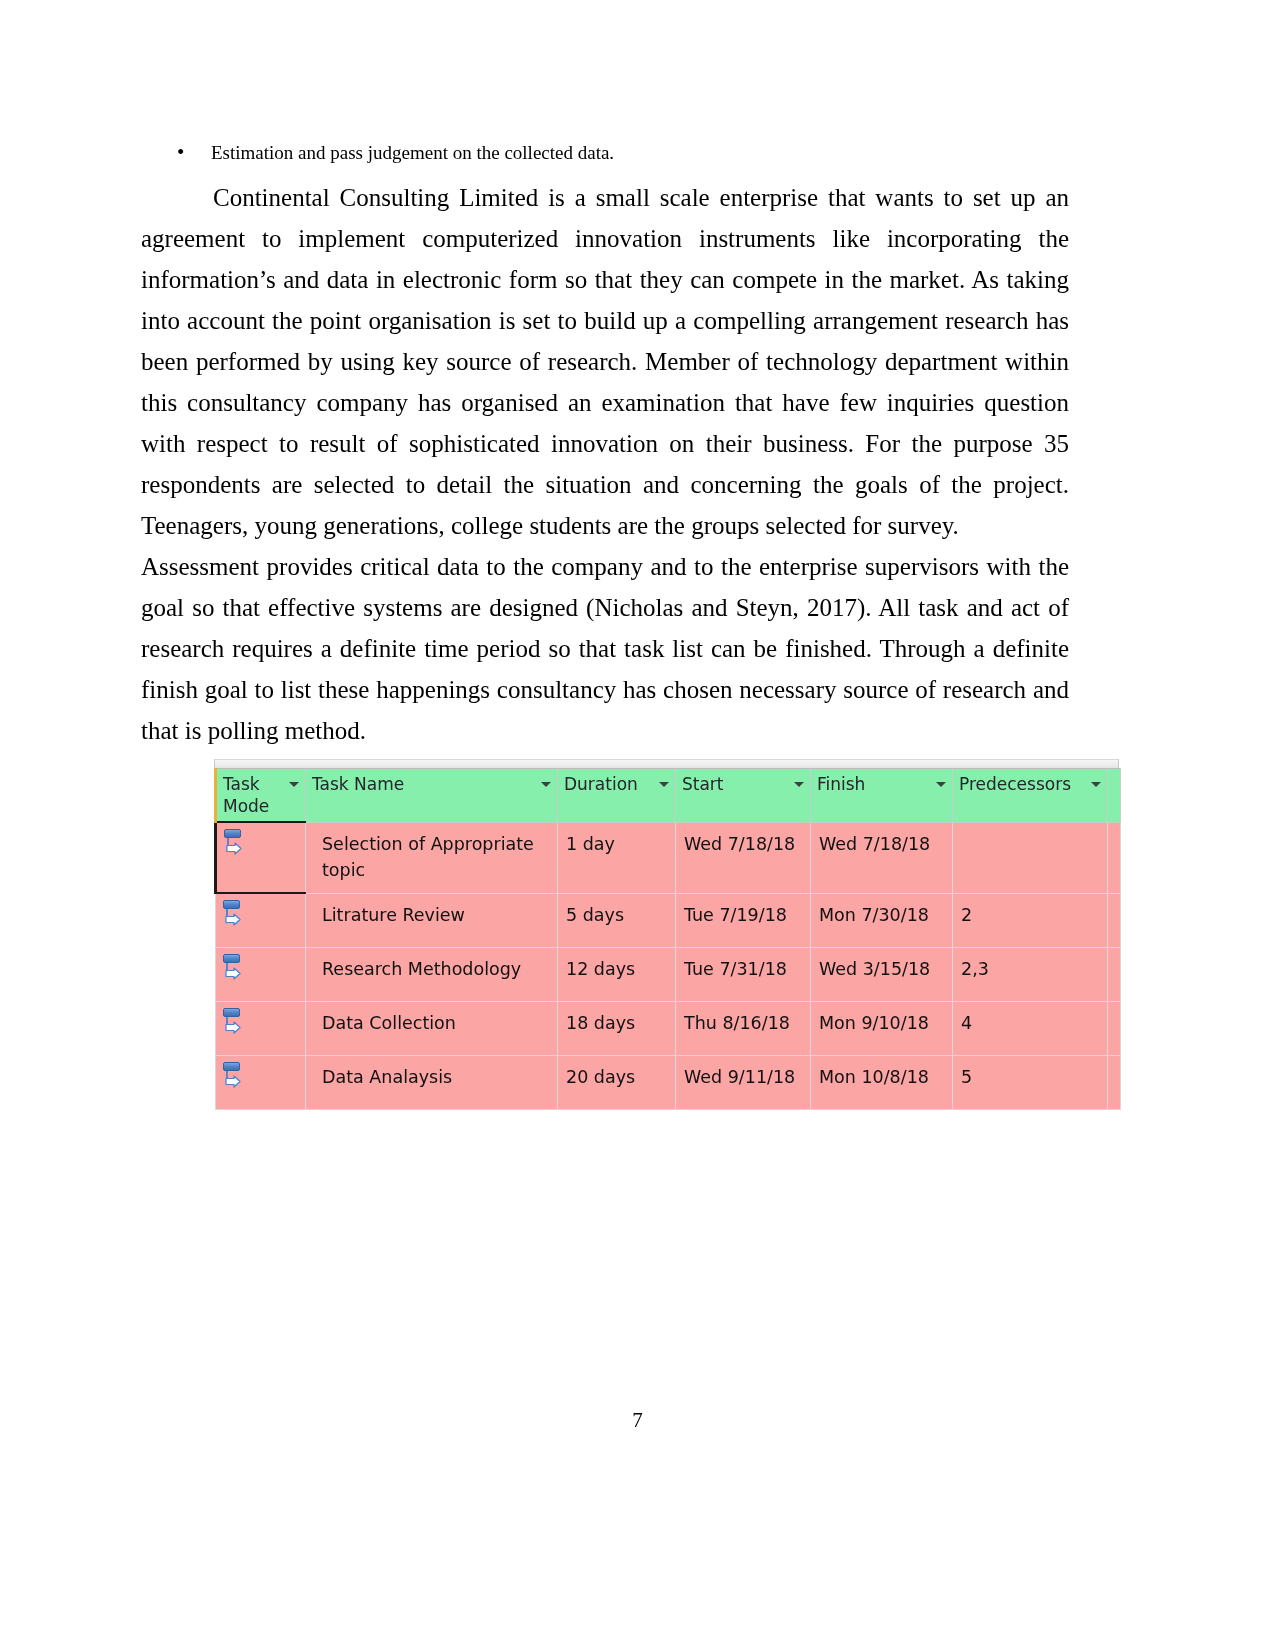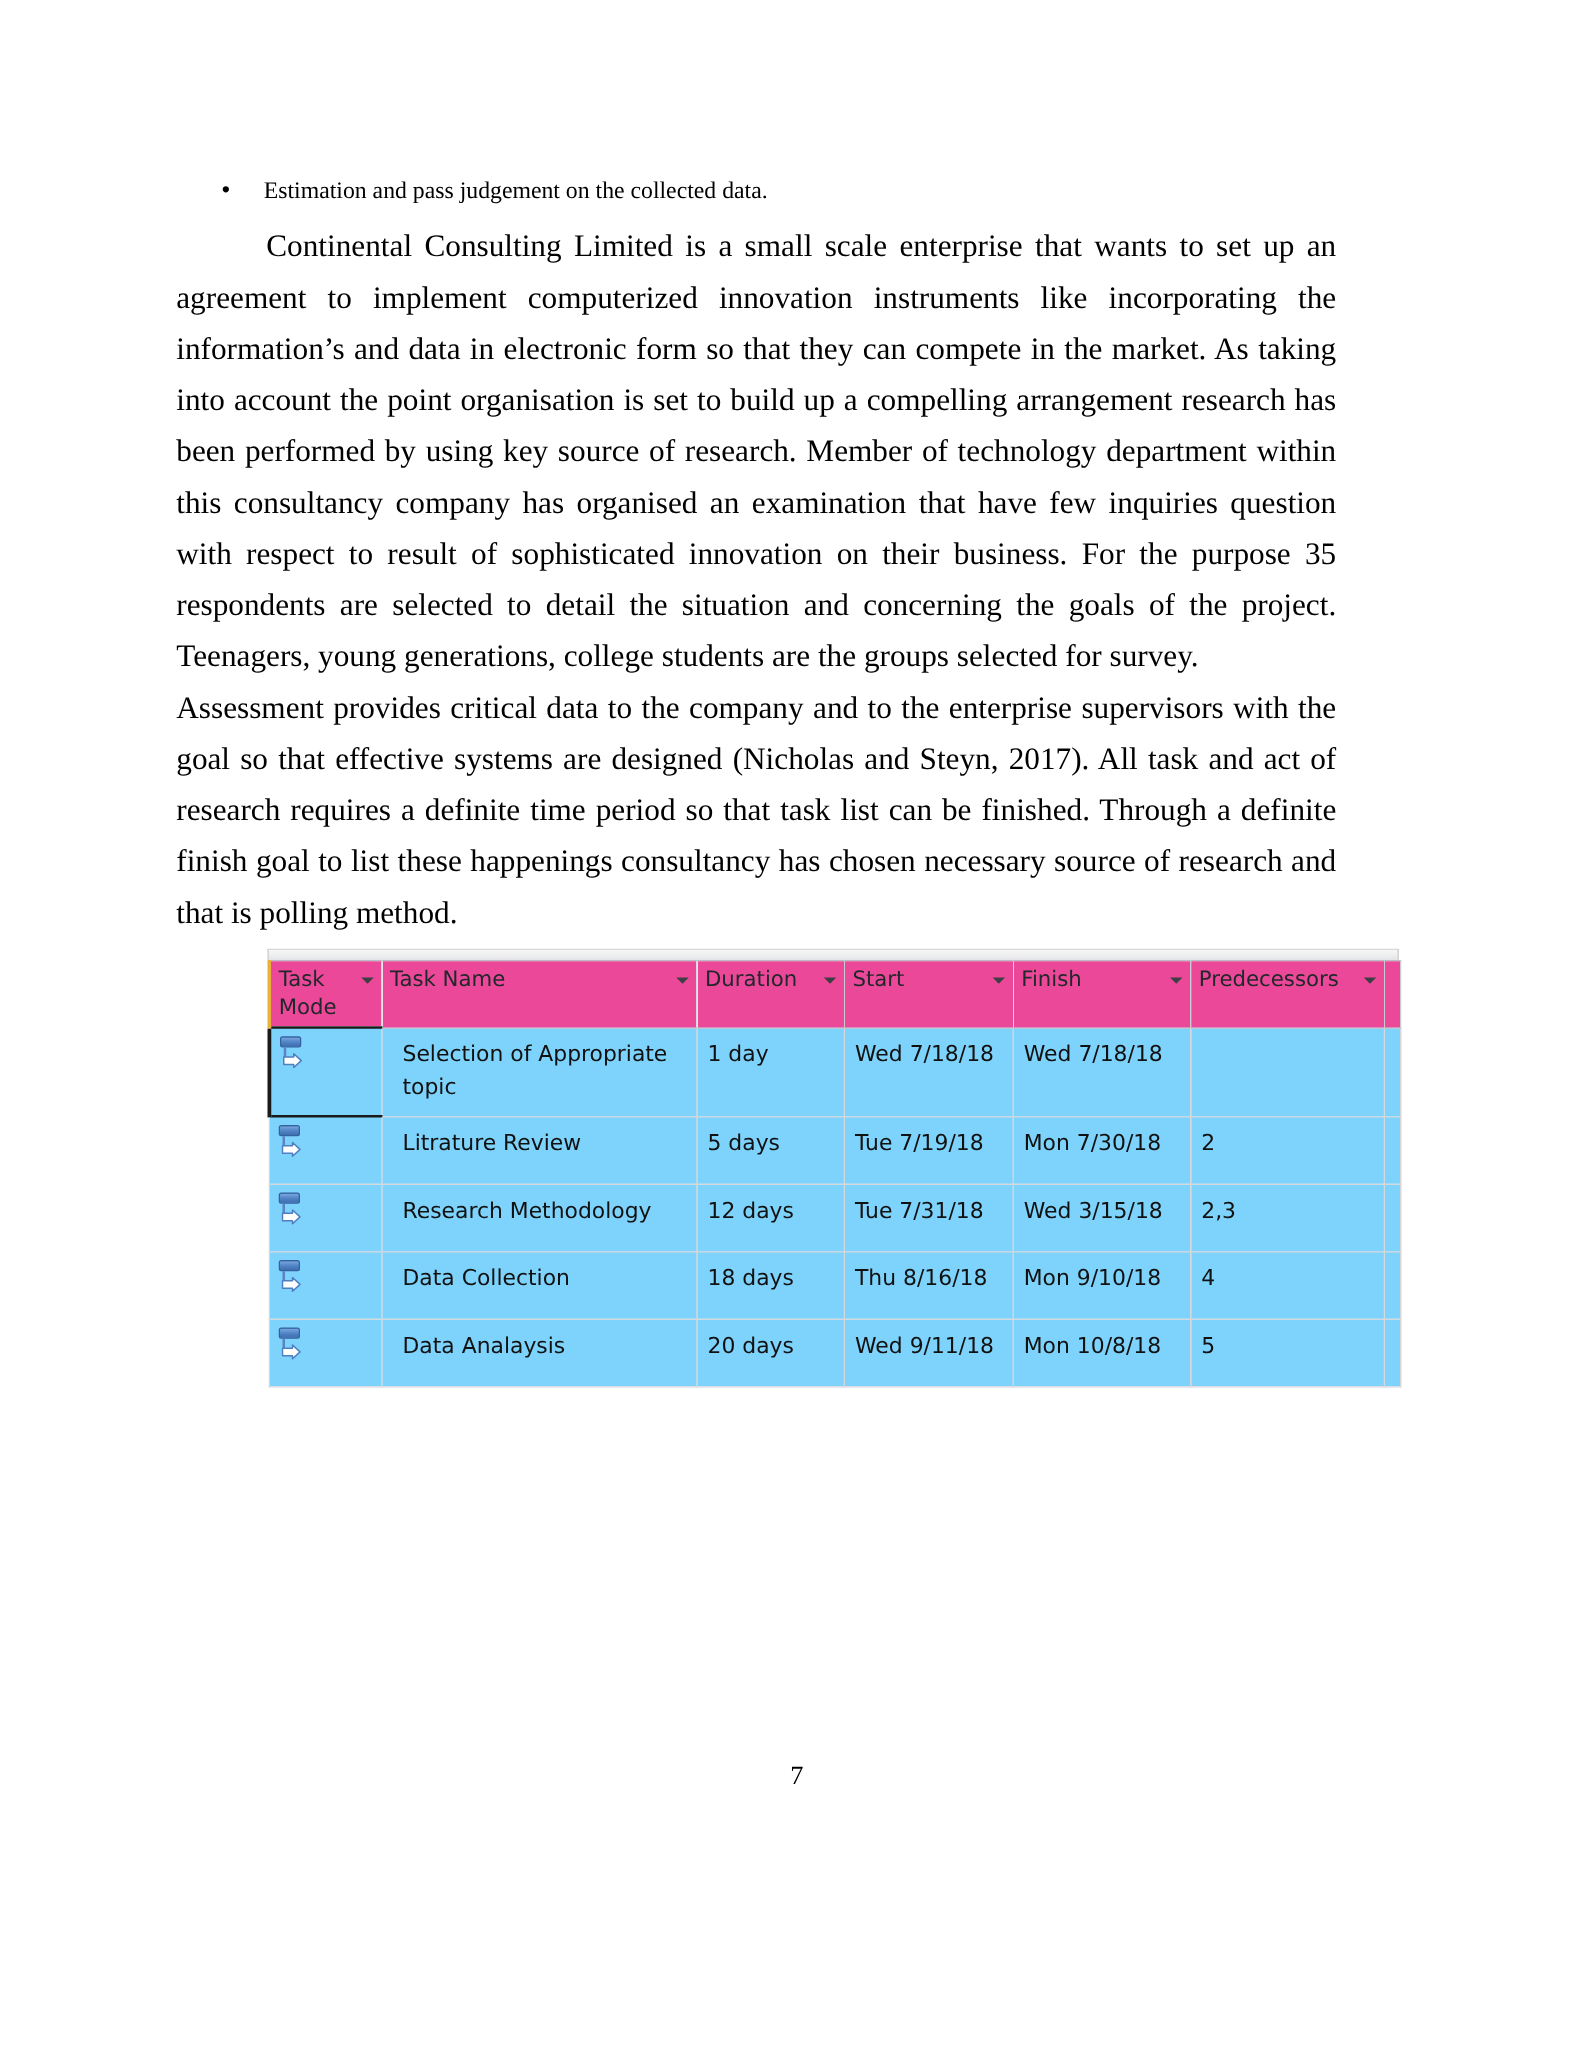--- a/index.html
+++ b/index.html
@@ -86,21 +86,21 @@
     height: 9px;
     background: linear-gradient(to bottom,#f6f6f6 0%, #ededee 60%, #e3e4e7 100%);
     border-left: 1px solid #c5c7ca;
     border-right: 1px solid #c5c7ca;
     border-top: 1px solid #d7d8da;
     box-sizing: border-box;
     width: 905px;
   }
 
   table.project thead th {
-    background: #ec4899;
+    background: #86efac;
     border: 1px solid #c8cbd0;
     border-top: 1px solid #b9bcc2;
     padding: 4px 5px 4px 6px;
     font-weight: normal;
     text-align: left;
     vertical-align: top;
     height: 48px;
     box-sizing: border-box;
     position: relative;
     color: #23272b;
@@ -136,21 +136,21 @@
   table.project tbody td {
     border: 1px solid #d6d8dc;
     border-top: 1px solid #e2e3e6;
     padding: 8px 6px 10px 8px;
     vertical-align: top;
     height: 54px;
     box-sizing: border-box;
     line-height: 26px;
     font-size: 17.5px;
     color: #111;
-    background: #7dd3fc;
+    background: #fca5a5;
   }
   table.project tbody td.modecell {
     padding: 6px 0 0 6px;
     border-left: 1px solid #d6d8dc;
   }
   table.project tbody tr.selected td.modecell {
     border-left: 3px solid #1a1a1a;
     border-top: 2px solid #1a1a1a;
     border-bottom: 2px solid #1a1a1a;
   }

